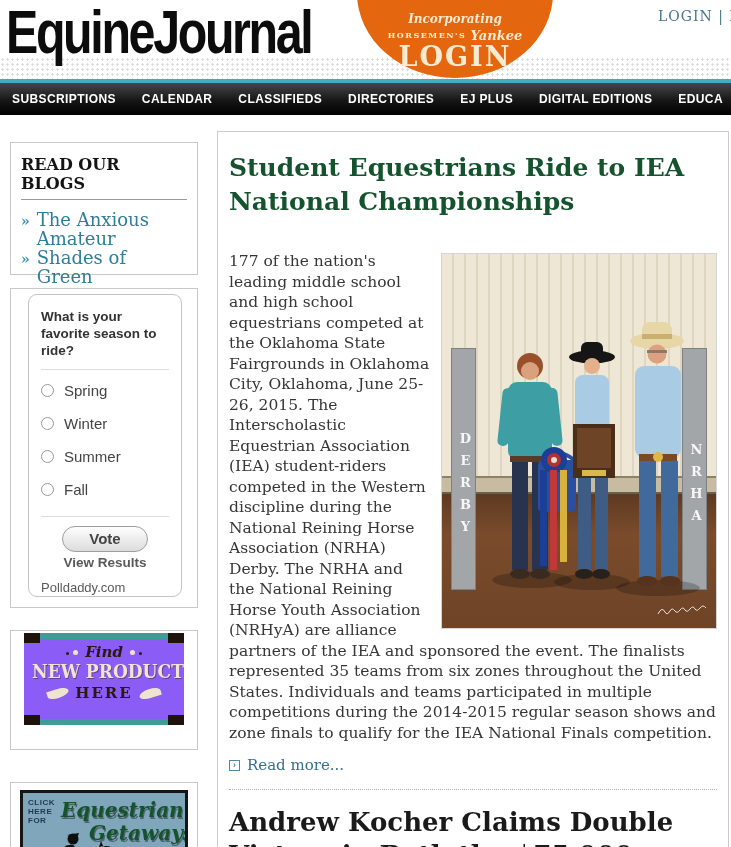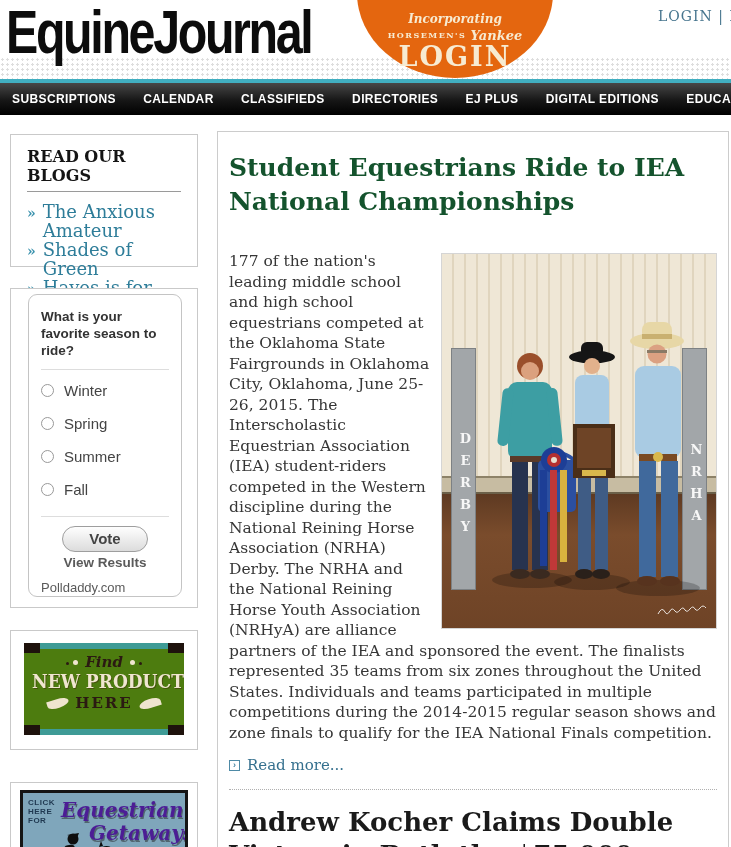--- a/index.html
+++ b/index.html
@@ -19,27 +19,27 @@
   .pedlar-inc { font-style:italic; font-weight:bold; font-size:12px; }
   .pedlar-row { font-size:8px; font-weight:bold; letter-spacing:1.5px; margin-top:2px; }
   .pedlar-yankee { font-style:italic; font-size:13px; letter-spacing:0; text-transform:none; vertical-align:-2px;margin-top:41px; }
   .pedlar-name { font-size:27px; font-weight:bold; letter-spacing:2px; line-height:28px; }
   .login { position:absolute; top:8px; left:658px; z-index:3; font-family:"DejaVu Serif", serif; font-size:14px;
     letter-spacing:1px; color:#47758E; white-space:nowrap; cursor:pointer; }
 
   .tealbar { position:absolute; left:0; top:79px; width:731px; height:4px; background:#41AEC0; }
   .nav { position:absolute; left:0; top:83px; width:731px; height:32px;
     background:linear-gradient(#474747, #161616 55%, #000); display:flex; align-items:center;
-    justify-content:space-between; padding:0 0 0 12px; overflow:hidden; white-space:nowrap; }
+    justify-content:space-between; padding:0 8px 0 12px; overflow:hidden; white-space:nowrap; }
   .nav-item { color:#fff; font-size:12px; font-weight:bold; letter-spacing:.4px; cursor:pointer; flex:none; }
 
   
   .sbox { position:absolute; left:10px; width:188px; background:#fff; border:1px solid #c9c9c9; }
 
-  .blogs { top:134px; height:133px; padding:12px 16px; }
+  .blogs { top:142px; height:133px; padding:12px 10px; }
   .blogs-title { font-family:"DejaVu Serif", serif; font-weight:bold; font-size:16px; color:#141414;
     padding-bottom:6px; border-bottom:1px solid #9a9a9a; }
   .blog-list { margin-top:10px; }
   .blog-row { display:flex; align-items:baseline; gap:7px; line-height:19px; cursor:pointer; }
   .chev { color:#3C93AE; font-weight:bold; font-size:14px; font-family:"DejaVu Serif", serif; }
   .blog-link { font-family:"DejaVu Serif", serif; font-size:18px; color:#2E7D99; }
 
   .pollbox { top:288px; height:320px; }
   .poll-card { position:absolute; left:17px; top:5px; width:154px; height:303px; border:1px solid #c4c4c4;
     border-radius:9px; padding:13px 12px; }
@@ -49,42 +49,42 @@
   .radio { width:13px; height:13px; border:1px solid #999; border-radius:50%; background:#fff; flex:none; }
   .opt-label { font-size:15px; color:#444; }
   .vote-wrap { text-align:center; margin-top:9px; }
   .vote-btn { display:inline-block; width:86px; height:26px; line-height:23px; border:1px solid #9e9e9e;
     border-radius:13px; background:linear-gradient(#fefefe,#dcdcdc); font-weight:bold; font-size:15px;
     color:#444; cursor:pointer; }
   .view-results { text-align:center; font-weight:bold; font-size:13.5px; color:#5a5a5a; margin-top:3px; cursor:pointer; }
   .poll-credit { font-size:13px; color:#5a5a5a; margin-top:10px; cursor:pointer; }
 
   .ad1box { top:630px; height:120px; }
-  .ad1 { position:absolute; left:13px; top:12px; width:160px; height:92px; background:#4d7c0f; overflow:hidden; cursor:pointer; }
+  .ad1 { position:absolute; left:13px; top:2px; width:160px; height:92px; background:#8b5cf6; overflow:hidden; cursor:pointer; }
   .ad1-strip { position:absolute; left:5px; right:5px; height:6px; background:#3E9B96; }
   .ad1-strip.top { top:0; } .ad1-strip.bot { bottom:0; }
   .ad1-corner { position:absolute; width:16px; height:10px; background:#1e120c; }
   .ad1-corner.tl{left:0;top:0;} .ad1-corner.tr{right:0;top:0;} .ad1-corner.bl{left:0;bottom:0;} .ad1-corner.br{right:0;bottom:0;}
   .ad1-find { margin-top:11px; text-align:center; color:#2B1A12; font-family:"DejaVu Serif", serif;
     font-style:italic; font-weight:bold; font-size:15px; line-height:16px; }
   .dot { display:inline-block; width:5px; height:5px; border-radius:50%; background:#F0E6D0; margin:0 2px; vertical-align:2px; }
   .dot.dk { background:#2B1A12; width:3px; height:3px; }
   .ad1-main { text-align:center; color:#F0E6D0; font-family:"DejaVu Serif", serif; font-weight:bold;
     font-size:19px; line-height:22px; transform:scaleX(.9); text-shadow:1px 1px 0 rgba(60,30,10,.45); white-space:nowrap; }
   .ad1-here-row { display:flex; align-items:center; justify-content:center; gap:6px; margin-top:2px; }
   .ad1-here { color:#2B1A12; font-family:"DejaVu Serif", serif; font-weight:bold; font-size:15px; letter-spacing:2px; }
   .swoosh { width:22px; height:9px; background:#EFE5CE; border-radius:0 60% 60% 60%; }
   .swoosh.l { transform:rotate(-18deg); } .swoosh.r { transform:rotate(162deg); }
 
   .ad2box { top:782px; height:140px; }
   .ad2 { position:absolute; left:9px; top:7px; width:168px; height:122px; background:#7FA6BB;
     border:3px solid #151515; overflow:hidden; cursor:pointer; }
   .ad2-click { position:absolute; left:5px; top:5px; color:#1F3850; font-weight:bold; font-size:8px;
     line-height:9px; letter-spacing:.5px; }
-  .ad2-title { position:absolute; left:38px; top:6px; right:4px; text-align:center; color:#4c1d95;
+  .ad2-title { position:absolute; left:38px; top:6px; right:4px; text-align:center; color:#14532d;
     font-family:"DejaVu Serif", serif; font-style:italic; font-weight:bold; font-size:20px; line-height:23px;
     text-shadow:1px 2px 0 rgba(35,35,35,.5); }
   .ad2-title .line2 { display:block; margin-left:28px; }
   .ad2-horse { position:absolute; left:0; top:30px; }
 
   
   .main { position:absolute; left:217px; top:131px; width:512px; height:760px; background:#fff;
     border:1px solid #ccc; border-bottom:none; padding:19px 11px 0 11px; }
   .a1-title { font-family:"DejaVu Serif", serif; font-size:25px; line-height:34px; color:#14532d; margin-bottom:32px; }
   .a1-body { font-family:"DejaVu Serif", serif; font-size:15.5px; line-height:20.5px; color:#363636; }
@@ -162,25 +162,25 @@
       </div>
     </div>
   </div>
 
   <div class="sbox pollbox">
     <div class="poll-card">
       <div class="poll-q">What is your favorite season to ride?</div>
       <div class="poll-div"></div>
       <div class="poll-opt">
         <span class="radio"></span>
-        <span class="opt-label">Winter</span>
+        <span class="opt-label">Spring</span>
       </div>
       <div class="poll-opt">
         <span class="radio"></span>
-        <span class="opt-label">Spring</span>
+        <span class="opt-label">Winter</span>
       </div>
       <div class="poll-opt">
         <span class="radio"></span>
         <span class="opt-label">Summer</span>
       </div>
       <div class="poll-opt">
         <span class="radio"></span>
         <span class="opt-label">Fall</span>
       </div>
       <div class="poll-div"></div>

